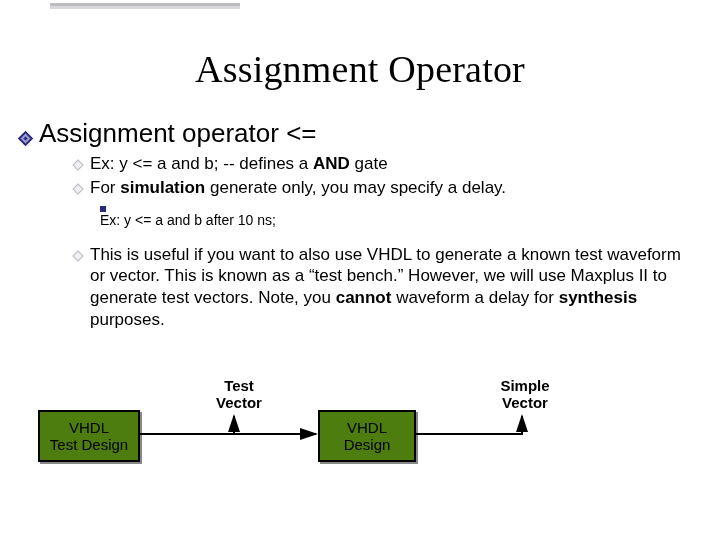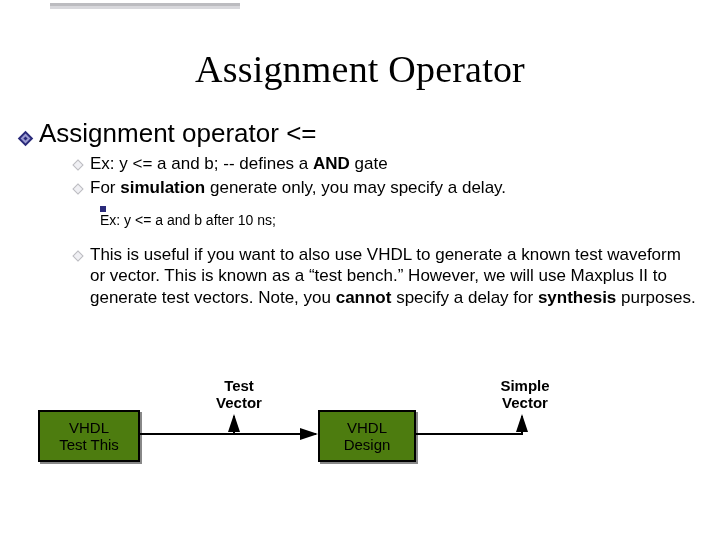--- a/index.html
+++ b/index.html
@@ -194,32 +194,32 @@
       </div>
 
       <div class="lvl3">
         <div class="b3"></div>
         <div class="txt">Ex: y &lt;= a and b after 10 ns;</div>
       </div>
 
       <div class="lvl2">
         <div class="b2"></div>
         <div class="txt">
-          <span>This is useful if you want to also use VHDL to generate a known test waveform or vector.  This is known as a “test bench.” However, we will use Maxplus II to generate test vectors. Note, you </span><b>cannot</b><span> specify a delay for </span><b>synthesis</b><span> purposes.</span>
+          <span>This is useful if you want to also use VHDL to generate a known test waveform or vector.  This is known as a “test bench.” However, we will use Maxplus II to generate test vectors. Note, you </span><b>cannot</b><span> waveform a delay for </span><b>synthesis</b><span> purposes.</span>
         </div>
       </div>
 
     </div>
   </div>
 
   <div class="diagram">
 
     <div class="box box1">
       <span>VHDL</span>
-      <span>Test This</span>
+      <span>Test Design</span>
     </div>
 
     <div class="dlabel lab-tv">
       <span>Test</span><br>
       <span>Vector</span>
     </div>
 
     <div class="box box2">
       <span>VHDL</span>
       <span>Design</span>

